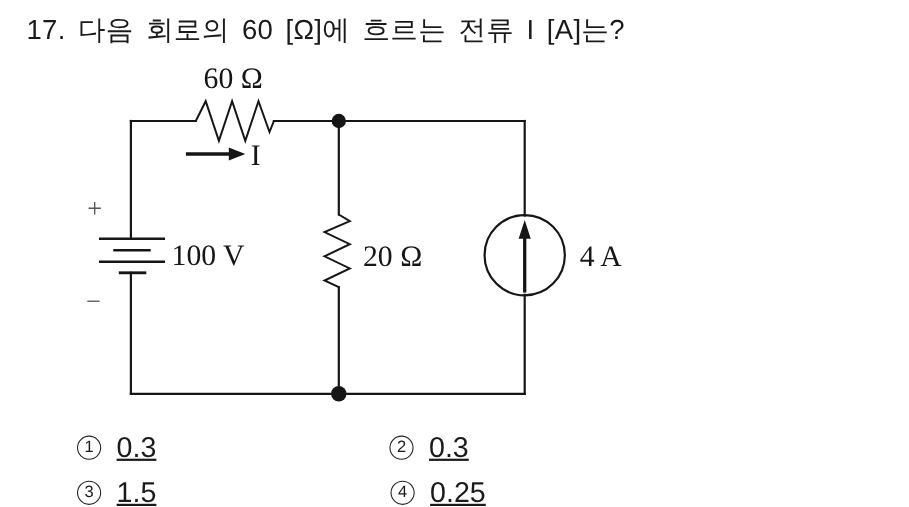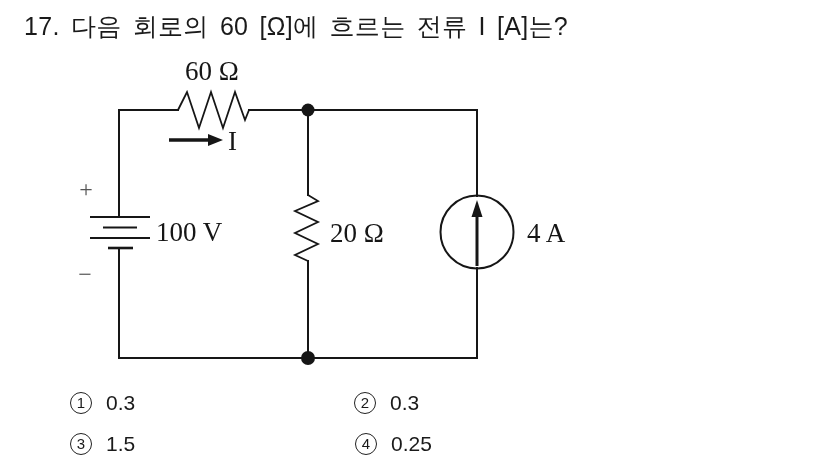--- a/index.html
+++ b/index.html
@@ -51,23 +51,24 @@
     display: flex;
     align-items: center;
     justify-content: center;
     font-size: 15px;
     line-height: 1;
     padding-bottom: 1px;
     color: #1a1a1a;
     flex: 0 0 auto;
   }
   .choice-label {
-    font-size: 21px;
+    font-size: 26px;
     color: #1a1a1a;
     white-space: nowrap;
+    text-decoration: underline;
   }
   .pos-c1 { left: 70px;  top: 391px; }
   .pos-c2 { left: 354px; top: 391px; }
   .pos-c3 { left: 70px;  top: 432px; }
   .pos-c4 { left: 355px; top: 432px; }
 </style>
 </head>
 <body>
 
 <div class="page">

